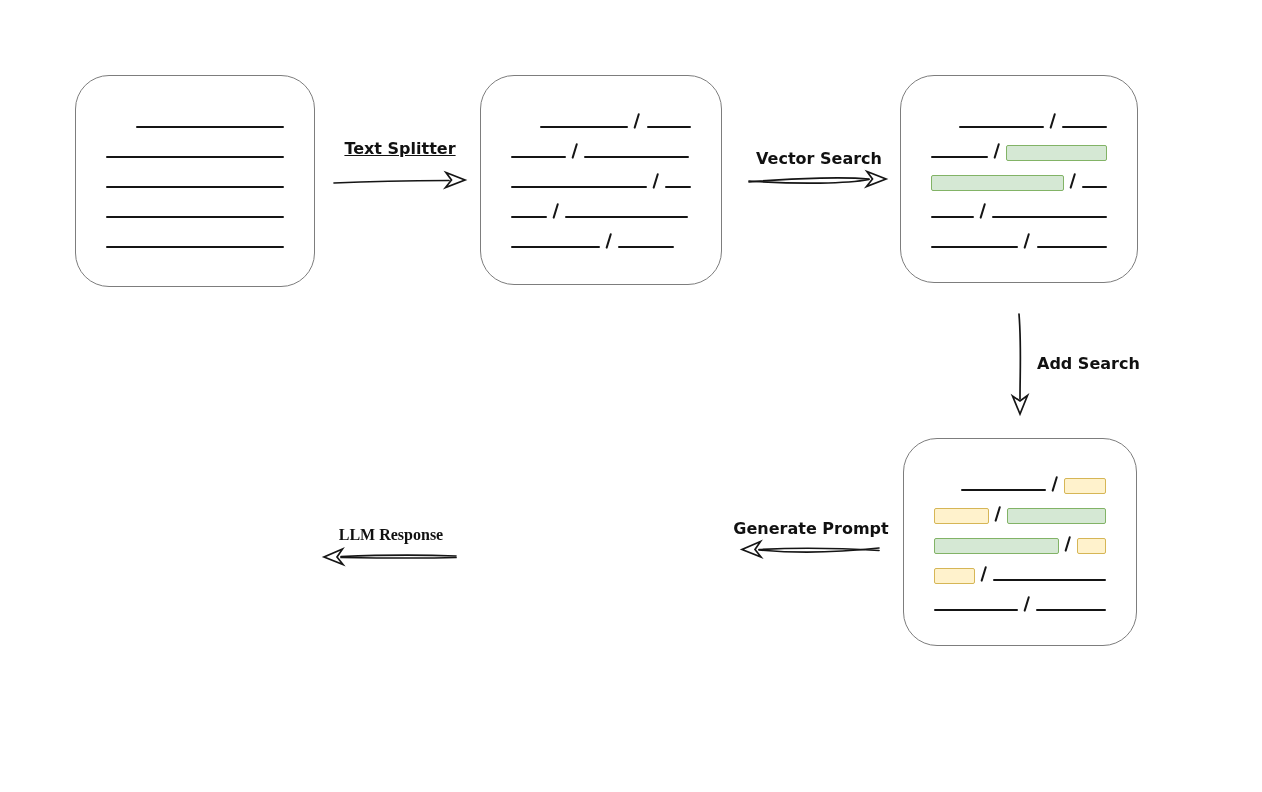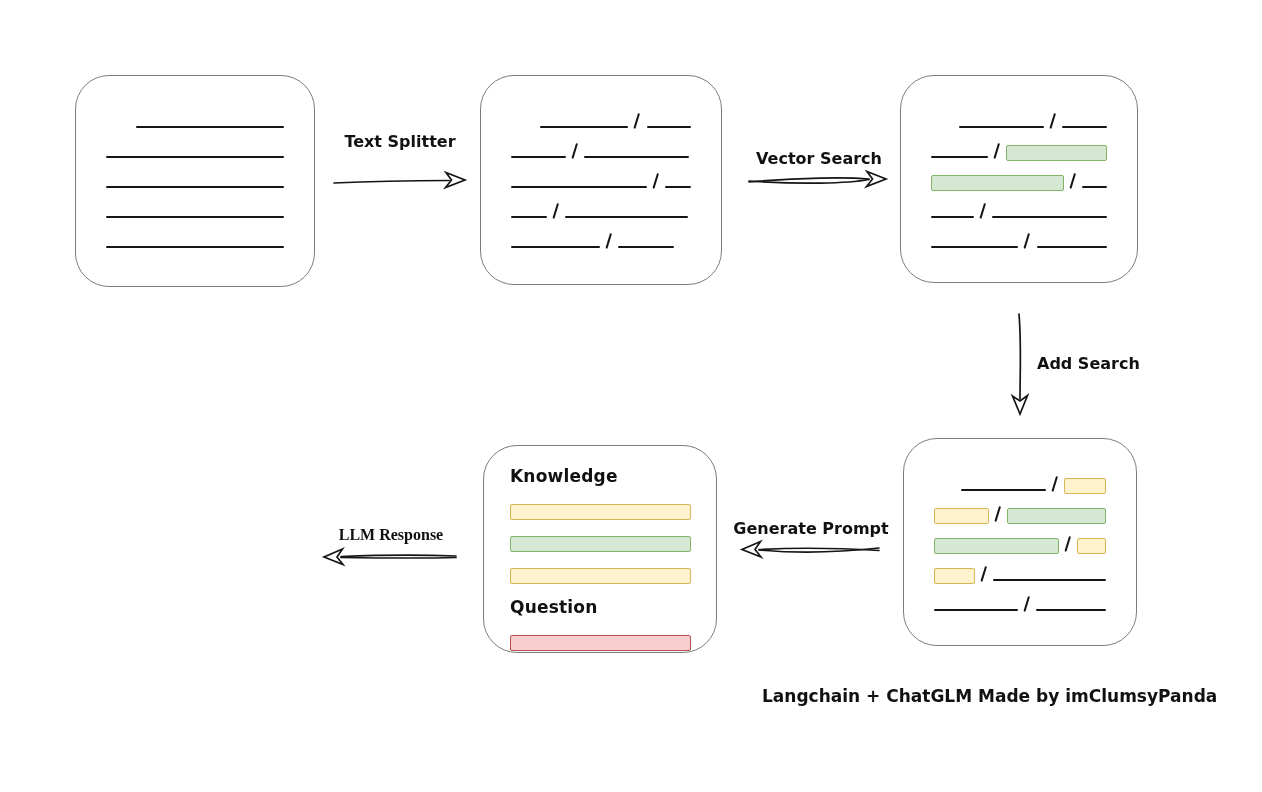--- a/index.html
+++ b/index.html
@@ -177,45 +177,22 @@
           <span class="seg-line" style="width: 120px;"></span>
         </div>
         <div class="seg-row">
           <span class="seg-line" style="width: 91px;"></span>
           <span class="slash"></span>
           <span class="seg-line" style="width: 75px;"></span>
         </div>
       </div>
   </div>
 
-  <div class="box" id="box-prompt" style="left:483px;top:445px;width:234px;height:208px;">
-    <div class="inner">
-      <div class="box-heading">Knowledge</div>
-      <div class="seg-rows" style="gap:14px;">
-          <div class="seg-row">
-            <span class="chip chip-yellow" style="width: 181px;"></span>
-          </div>
-          <div class="seg-row">
-            <span class="chip chip-green" style="width: 181px;"></span>
-          </div>
-          <div class="seg-row">
-            <span class="chip chip-yellow" style="width: 181px;"></span>
-          </div>
-        </div>
-      <div class="box-heading" style="margin-top:3px;">Question</div>
-      <div class="seg-rows">
-          <div class="seg-row">
-            <span class="chip chip-red" style="width: 180px;"></span>
-          </div>
-        </div>
-    </div>
-  </div>
 
 
-  <div class="flow-label" style="left:330px;top:132px;width:140px;text-align:center;">Text Splitter</div>
+  <div class="flow-label" style="left:330px;top:139px;width:140px;text-align:center;text-decoration:underline;">Text Splitter</div>
   <div class="flow-label" style="left:742px;top:149px;width:140px;text-align:right;">Vector Search</div>
   <div class="flow-label" style="left:1037px;top:354px;">Add Search</div>
   <div class="flow-label" style="left:731px;top:519px;width:160px;text-align:center;">Generate Prompt</div>
   <div class="flow-label" style="left:321px;top:526px;width:140px;text-align:center;font-family:Liberation Serif, serif;">LLM Response</div>
 
-  <div class="caption" style="left:762px;top:686px;width:420px;text-align:center;">Langchain + ChatGLM Made by imClumsyPanda</div>
 
 </div>
 
 </body></html>

